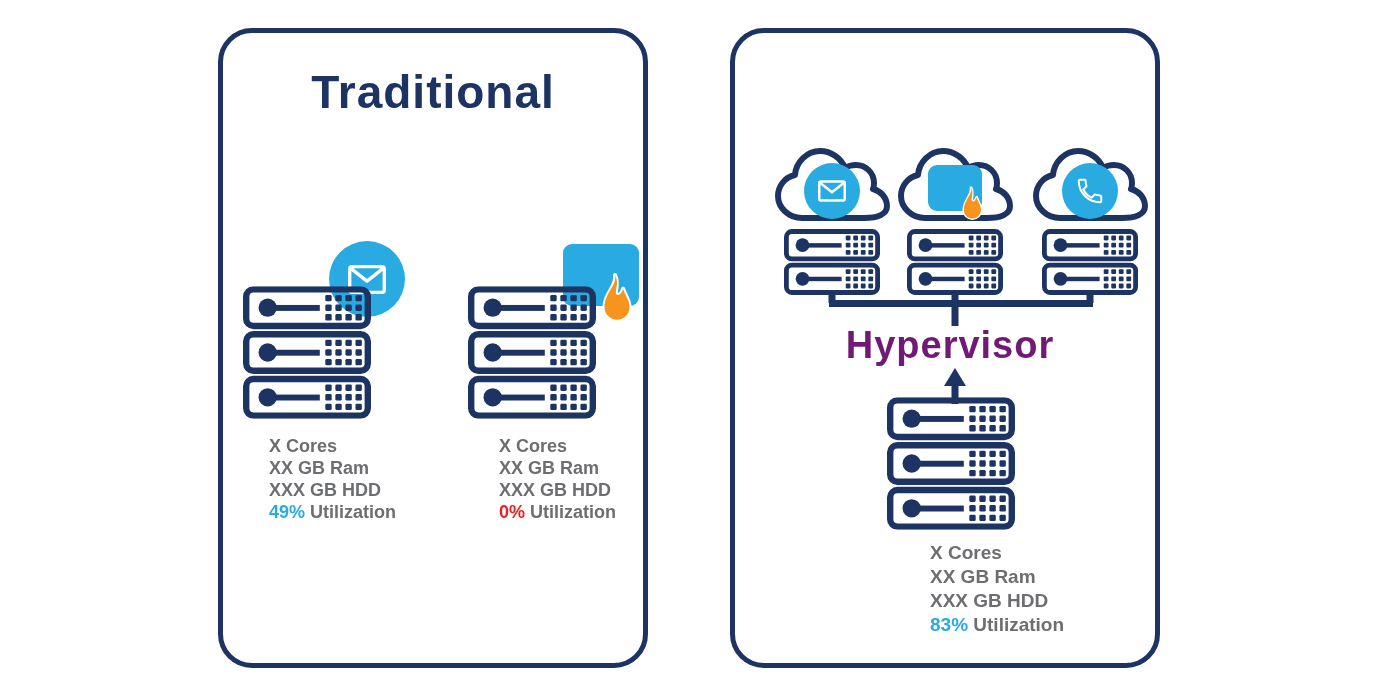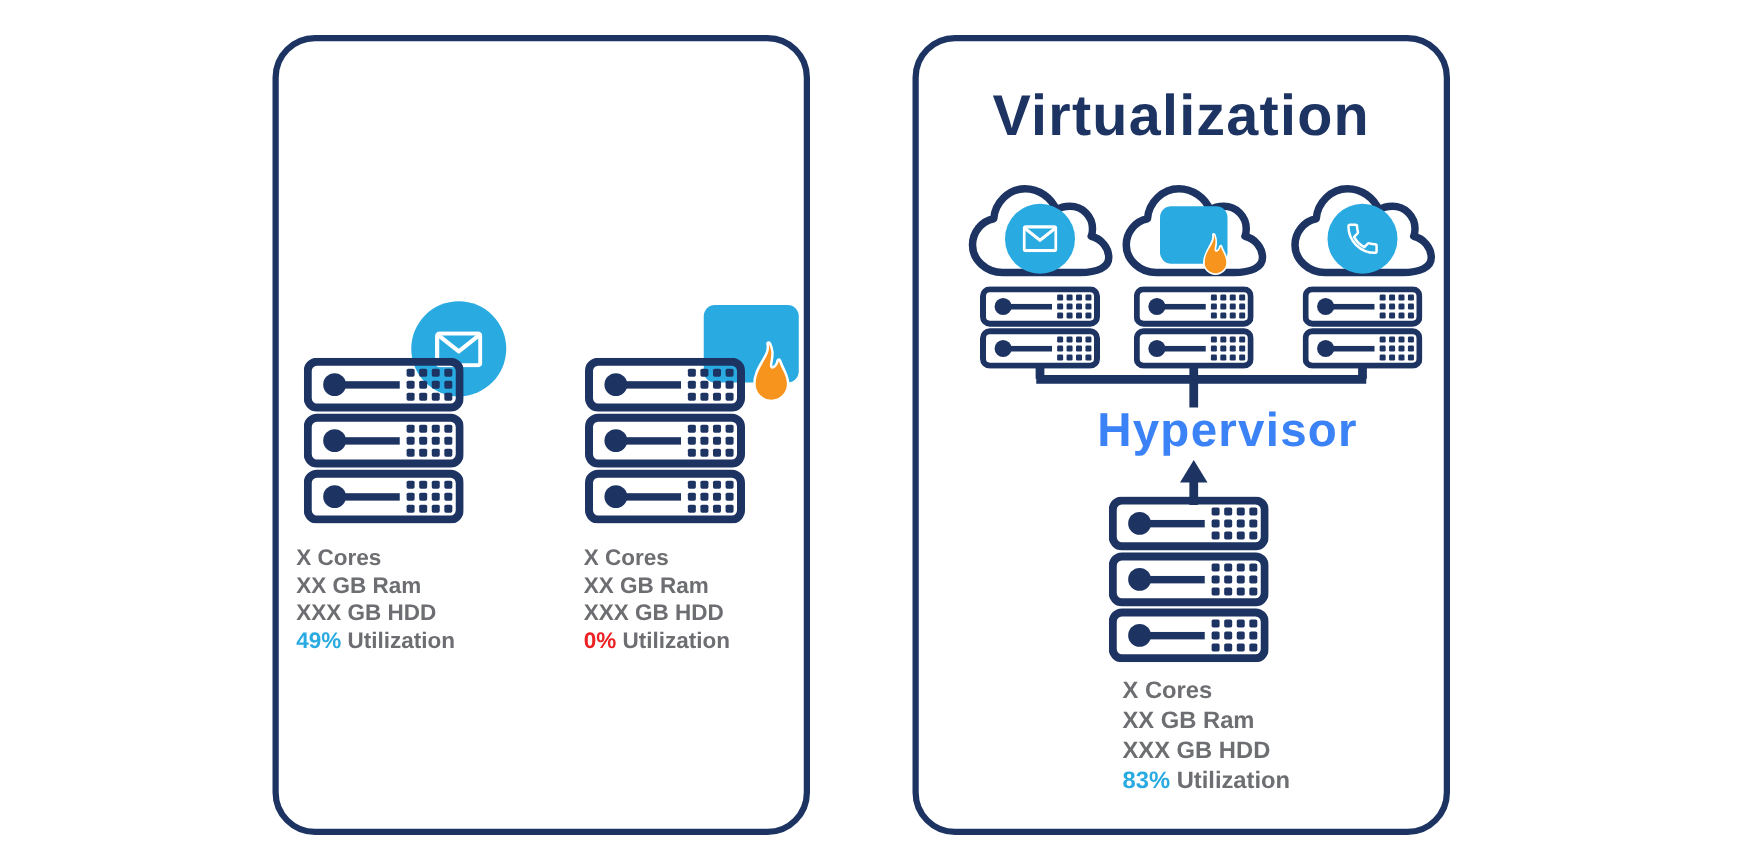--- a/index.html
+++ b/index.html
@@ -7,27 +7,27 @@
   .stage { position:absolute; inset:0; }
   .panel { position:absolute; top:28px; width:430px; height:640px; border:5px solid #1d3463; border-radius:34px; background:#ffffff; }
   .panel.left  { left:218px; }
   .panel.right { left:730px; }
   .panel-title { position:absolute; top:32px; left:0; width:100%; text-align:center; font-size:46px; font-weight:bold; color:#1d3463; letter-spacing:1px; }
   .abs { position:absolute; }
   
   .badge-circle { border-radius:50%; background:#29abe2; display:flex; align-items:center; justify-content:center; }
   .badge-square { background:#29abe2; border-radius:9px; }
   
-  .specs { position:absolute; color:#6d6e71; font-weight:bold; }
+  .specs { position:absolute; color:#6d6e71; font-weight:bold;margin-left:32px; }
   .panel.left  .specs { font-size:18px; line-height:22px; }
   .panel.right .specs { font-size:19px; line-height:24px; }
   .specs .line { white-space:nowrap; }
   .util-blue { color:#29abe2; }
   .util-red  { color:#ed2024; }
-  .hypervisor-label { position:absolute; top:291px; left:0; width:440px; text-align:center; font-size:38px; font-weight:bold; color:#3b82f6; letter-spacing:1px;margin-left:32px; }
+  .hypervisor-label { position:absolute; top:291px; left:0; width:440px; text-align:center; font-size:38px; font-weight:bold; color:#701a75; letter-spacing:1px; }
   svg { display:block; }
   .z1 { z-index:1; } .z2 { z-index:2; position:absolute; } .z3 { z-index:3; }
 </style>
 </head>
 <body>
 
 <svg width="0" height="0" style="position:absolute" aria-hidden="true">
   <defs>
     <g id="rack-unit">
       <rect x="3.5" y="3.5" width="133" height="40" rx="8" fill="none" stroke="#1d3463" stroke-width="7"></rect>
@@ -70,20 +70,21 @@
     </symbol>
     <symbol id="phone-handset" viewBox="0 0 24 24">
       <path d="M6.62 10.79c1.44 2.83 3.76 5.14 6.59 6.59l2.2-2.2c.27-.27.67-.36 1.02-.24 1.12.37 2.33.57 3.57.57.55 0 1 .45 1 1V20c0 .55-.45 1-1 1-9.39 0-17-7.61-17-17 0-.55.45-1 1-1h3.5c.55 0 1 .45 1 1 0 1.25.2 2.45.57 3.57.11.35.03.74-.25 1.02l-2.2 2.2z" fill="none" stroke="#ffffff" stroke-width="1.6" stroke-linejoin="round"></path>
     </symbol>
   </defs>
 </svg>
 
 <div class="stage">
 
   <div class="panel left">
+    <div class="panel-title">Traditional</div>
 
     <div class="abs badge-circle z1" style="left:106px; top:208px; width:76px; height:76px;">
       <svg width="38" height="29">
           <use href="#envelope" width="38" height="29"></use>
         </svg>
     </div>
 
     <svg class="z2" style="left:20px; top:253px;" width="128" height="133" viewBox="0 0 140 145">
         <use href="#server3"></use>
       </svg>
@@ -112,21 +113,20 @@
       <div class="line">XX GB Ram</div>
       <div class="line">XXX GB HDD</div>
       <div class="line">
         <span class="util-red">0%</span>
         <span>Utilization</span>
       </div>
     </div>
   </div>
 
   <div class="panel right">
-    <div class="panel-title">Virtualization</div>
 
     <svg class="z1" style="position:absolute; left:37px; top:113px;" width="120" height="78">
         <use href="#cloud"></use>
       </svg>
     <div class="abs badge-circle z2" style="left:69px; top:130px; width:56px; height:56px;">
       <svg width="28" height="22">
           <use href="#envelope" width="28" height="22"></use>
         </svg>
     </div>
     <svg class="z3" style="position:absolute; left:49px; top:196px;" width="96" height="66" viewBox="0 0 140 96">

